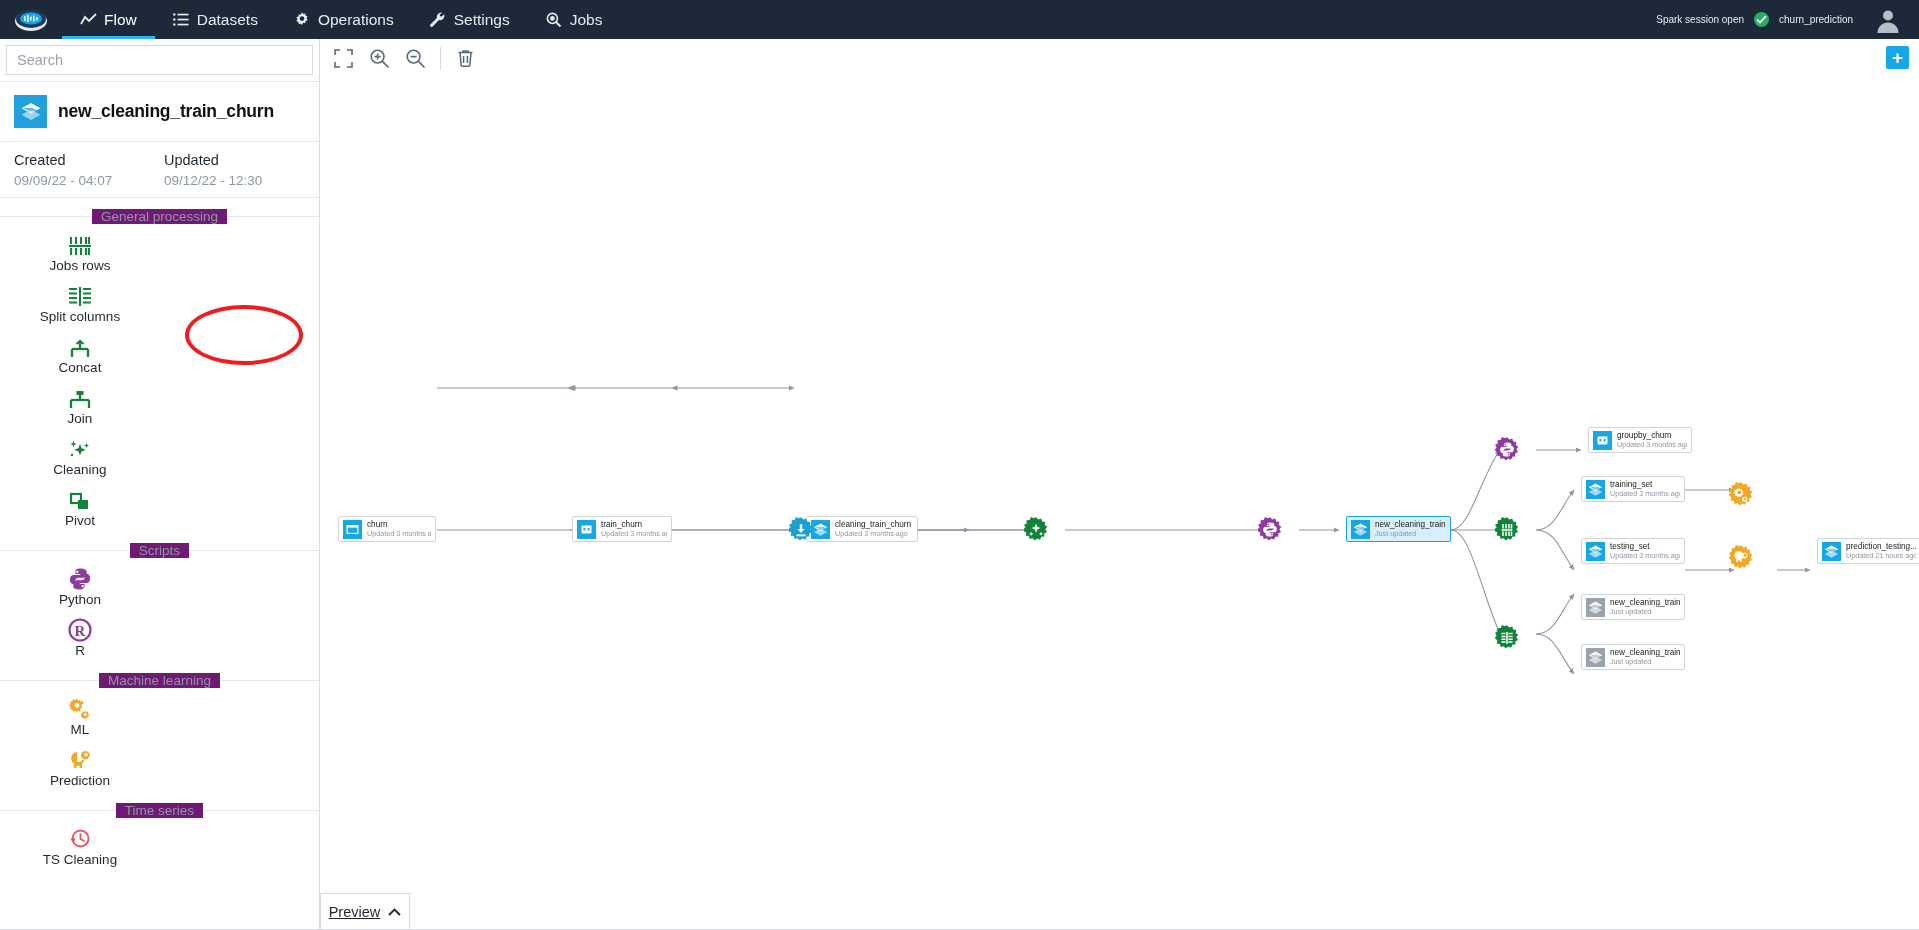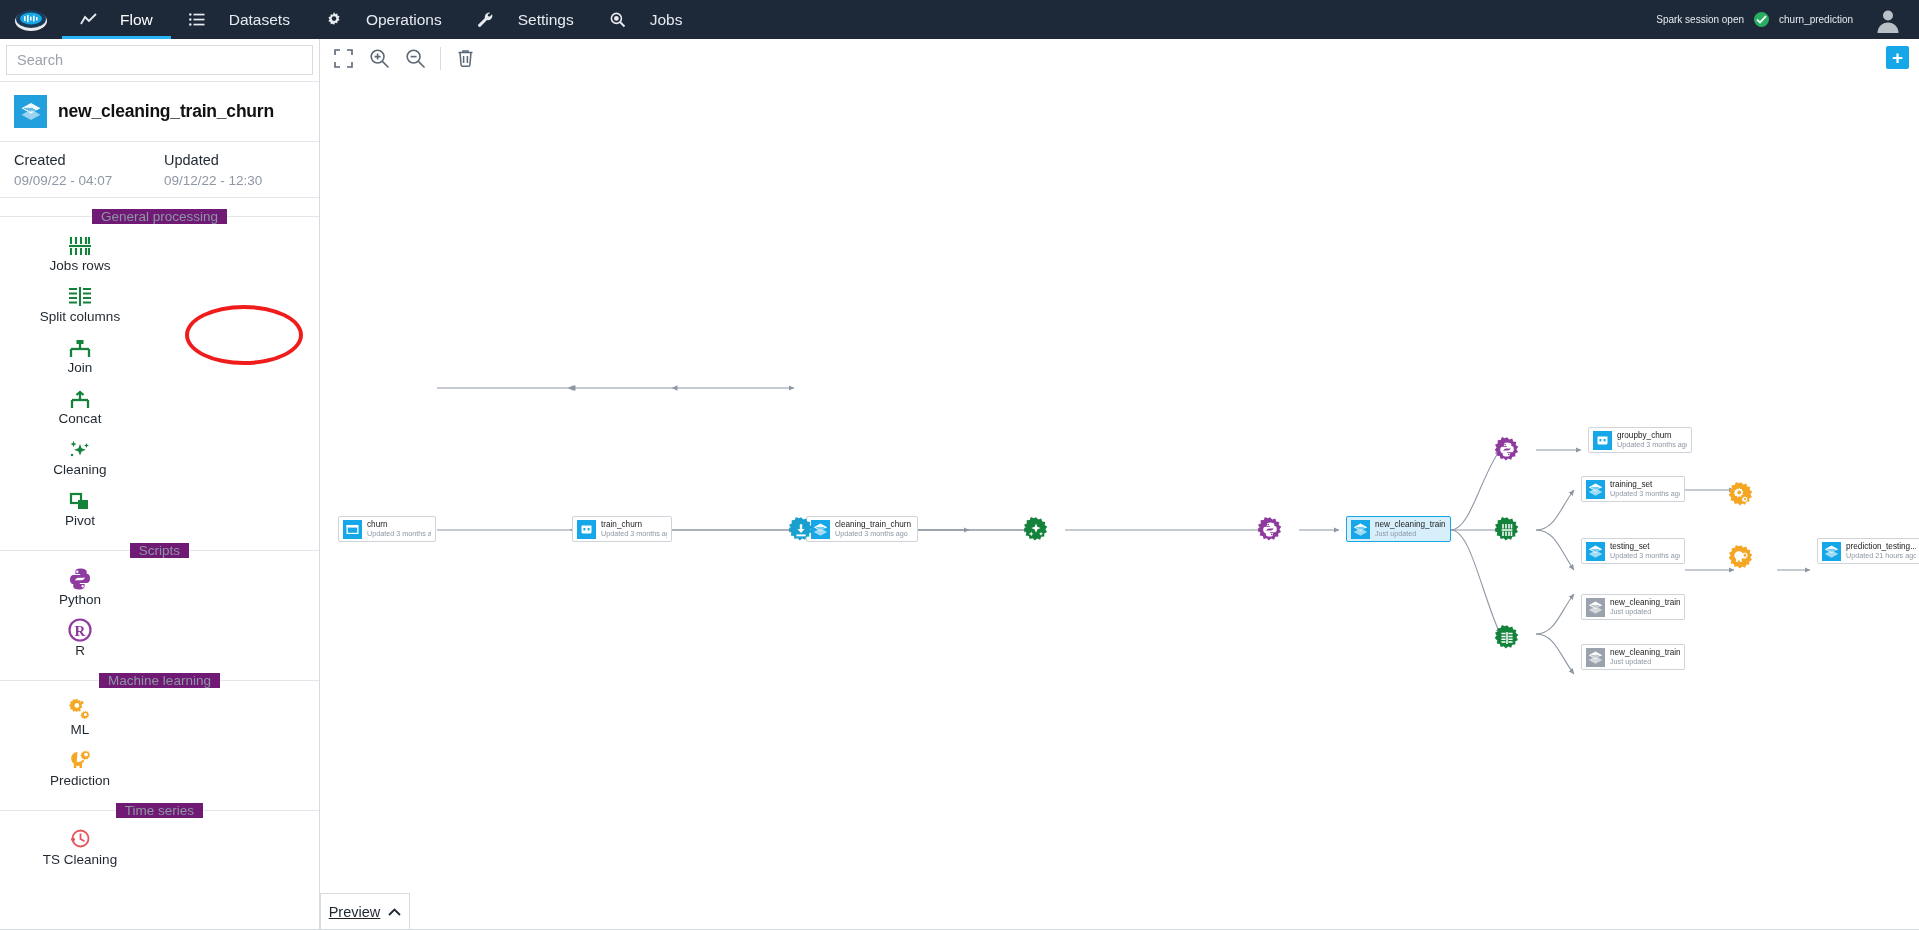--- a/index.html
+++ b/index.html
@@ -10,21 +10,21 @@
     -webkit-font-smoothing:antialiased;
   }
   
   #topnav{
     position:absolute;left:0;top:0;width:1919px;height:39px;
     background:#1d2939;display:flex;align-items:center;
   }
   #logo{width:62px;height:39px;display:flex;align-items:center;justify-content:center;}
   #logo svg{display:block;}
   .navitem{
-    height:39px;display:flex;align-items:center;gap:23px;
+    height:39px;display:flex;align-items:center;gap:7px;
     padding:0 18px;color:#e7eaef;font-size:15.5px;cursor:pointer;position:relative;
   }
   .navitem .nicon{display:flex;align-items:center;justify-content:center;width:17px;height:17px;}
   .navitem.active{color:#ffffff;}
   .navitem.active:after{
     content:"";position:absolute;left:0;right:0;bottom:0;height:3px;background:#29b6f6;
   }
   #nav-right{
     margin-left:auto;display:flex;align-items:center;gap:10px;
     padding-right:14px;color:#e7eaef;font-size:10px;
@@ -270,41 +270,41 @@
           <path d="M16 3h8M16 7.5h8M16 12h8M16 16.5h8"></path>
             </g>
           </svg>
       </span>
       <span class="tlabel">Split columns</span>
     </div>
     <div class="tile">
       <span class="tico">
         <svg width="26" height="20" viewBox="0 0 26 20">
             <g stroke="#13823a" stroke-width="2.3" fill="none">
-          <path d="M13 1v8"></path>
-              <path d="M4 10h18"></path>
-              <path d="M4 10v8M22 10v8"></path>
-            </g>
-          <rect x="9.5" y="1" width="7" height="4" fill="#13823a"></rect>
-          </svg>
-      </span>
-      <span class="tlabel">Join</span>
-    </div>
-    <div class="tile">
-      <span class="tico">
-        <svg width="26" height="20" viewBox="0 0 26 20">
-            <g stroke="#13823a" stroke-width="2.3" fill="none">
           <path d="M5 18v-8M21 18v-8"></path>
               <path d="M5 10h16"></path>
               <path d="M13 10V3"></path>
           <path d="M9.5 5l3.5-3 3.5 3"></path>
             </g>
           </svg>
       </span>
       <span class="tlabel">Concat</span>
+    </div>
+    <div class="tile">
+      <span class="tico">
+        <svg width="26" height="20" viewBox="0 0 26 20">
+            <g stroke="#13823a" stroke-width="2.3" fill="none">
+          <path d="M13 1v8"></path>
+              <path d="M4 10h18"></path>
+              <path d="M4 10v8M22 10v8"></path>
+            </g>
+          <rect x="9.5" y="1" width="7" height="4" fill="#13823a"></rect>
+          </svg>
+      </span>
+      <span class="tlabel">Join</span>
     </div>
     <div class="tile">
       <span class="tico">
         <svg width="26" height="22" viewBox="0 0 26 22">
             <g fill="#13823a">
           <path d="M13 5l1.6 4.2 4.2 1.6-4.2 1.6L13 16.6l-1.6-4.2L7.2 10.8l4.2-1.6z"></path>
           <path d="M6.5 2l.9 2.2L9.6 5l-2.2.9L6.5 8l-.9-2.1L3.4 5l2.2-.8z"></path>
           <path d="M19.5 4l.7 1.8 1.8.7-1.8.7-.7 1.8-.7-1.8-1.8-.7 1.8-.7z"></path>
           <circle cx="5" cy="16" r="1.2"></circle>
             </g>

